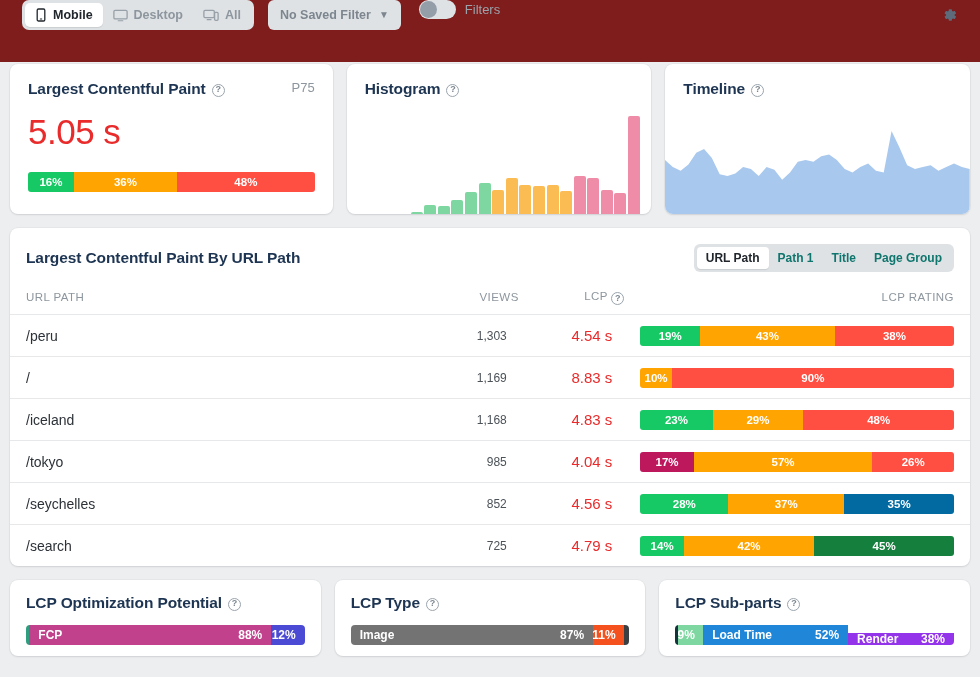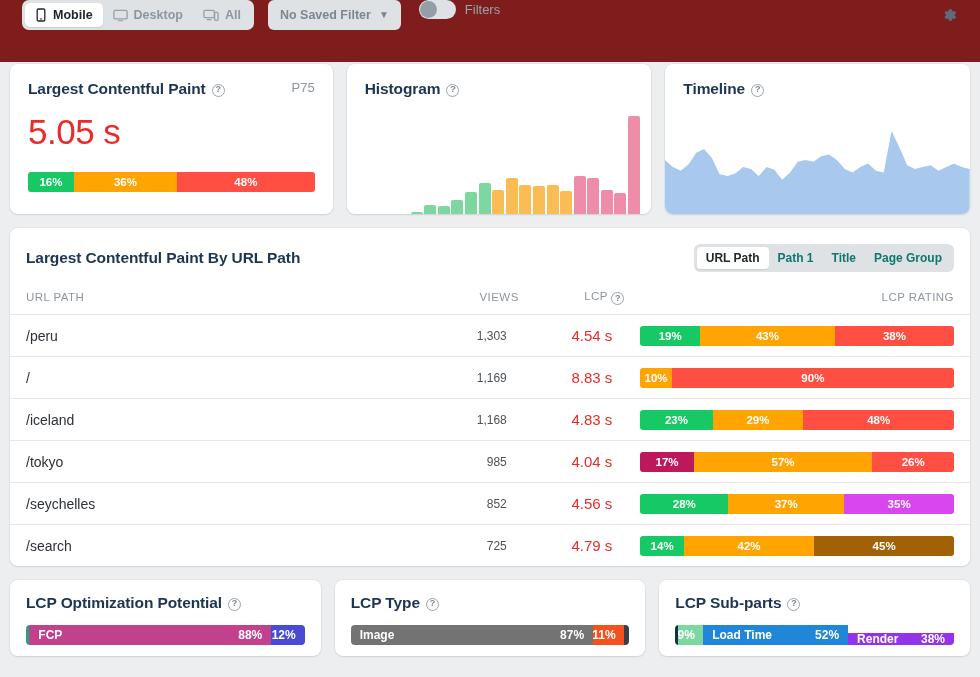--- a/index.html
+++ b/index.html
@@ -382,33 +382,33 @@
           </td>
         </tr>
         <tr>
           <td class="c-path">/seychelles</td>
           <td class="c-views">852</td>
           <td class="c-lcp">4.56 s</td>
           <td class="c-bar">
             <div class="stacked">
               <div class="seg-bar" style="flex:28 1 0;background:#17c964">28%</div>
               <div class="seg-bar" style="flex:37 1 0;background:#ffa400">37%</div>
-              <div class="seg-bar" style="flex:35 1 0;background:#d946ef">35%</div>
+              <div class="seg-bar" style="flex:35 1 0;background:#0369a1">35%</div>
             </div>
           </td>
         </tr>
         <tr>
           <td class="c-path">/search</td>
           <td class="c-views">725</td>
           <td class="c-lcp">4.79 s</td>
           <td class="c-bar">
             <div class="stacked">
               <div class="seg-bar" style="flex:14 1 0;background:#17c964">14%</div>
               <div class="seg-bar" style="flex:42 1 0;background:#ffa400">42%</div>
-              <div class="seg-bar" style="flex:45 1 0;background:#a16207">45%</div>
+              <div class="seg-bar" style="flex:45 1 0;background:#15803d">45%</div>
             </div>
           </td>
         </tr>
       </tbody>
   </table>
 </div>
 
 <div class="row3 bottomrow">
 
   <div class="card mini-card">

